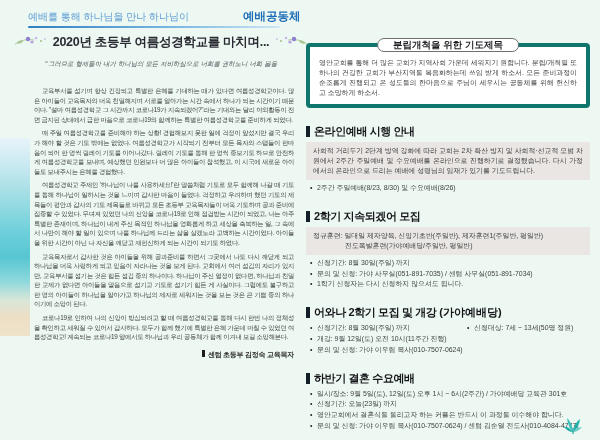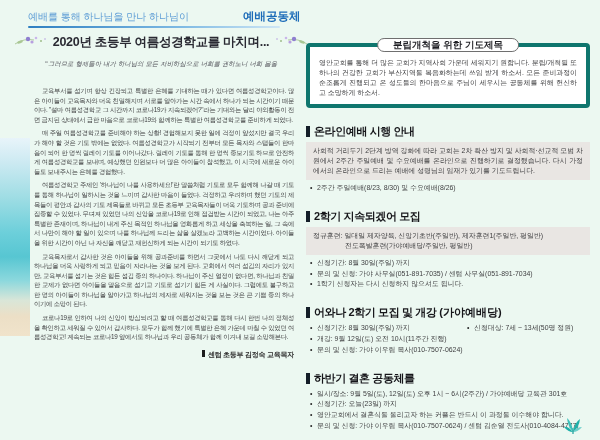--- a/index.html
+++ b/index.html
@@ -163,21 +163,21 @@
       </ul>
       <ul class="bullets" style="margin-top:0;">
         <li>개강: 9월 12일(토) 오전 10시(11주간 진행)</li>
         <li>문의 및 신청: 가야 이우림 목사(010-7507-0624)</li>
       </ul>
     </div>
 
     <div class="section">
       <div class="sec-head">
         <span class="sbar"></span>
-        <span class="sec-title">하반기 결혼 공동체를</span>
+        <span class="sec-title">하반기 결혼 수요예배</span>
       </div>
       <ul class="bullets">
         <li>일시/장소: 9월 5일(토), 12일(토) 오후 1시 ~ 6시(2주간) / 가야예배당 교육관 301호</li>
         <li>신청기간: 오늘(23일) 까지</li>
         <li>영안교회에서 결혼식을 올리고자 하는 커플은 반드시 이 과정을 이수해야 합니다.</li>
         <li>문의 및 신청: 가야 이우림 목사(010-7507-0624) / 센텀 김순열 전도사(010-4084-4777)</li>
       </ul>
     </div>
 
     <div class="section">

